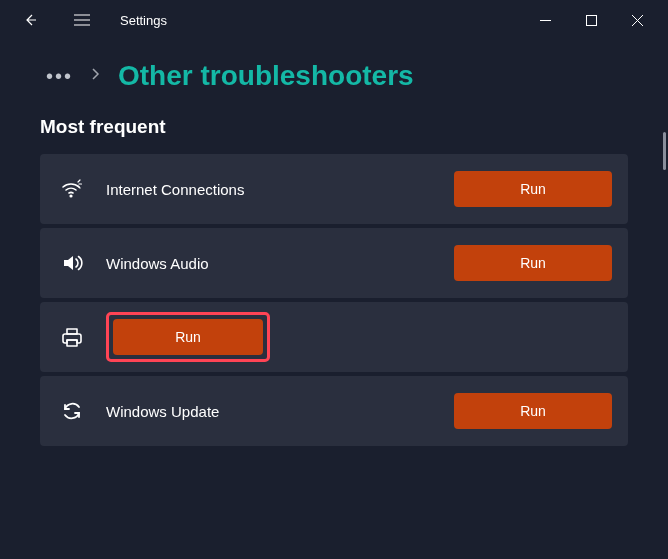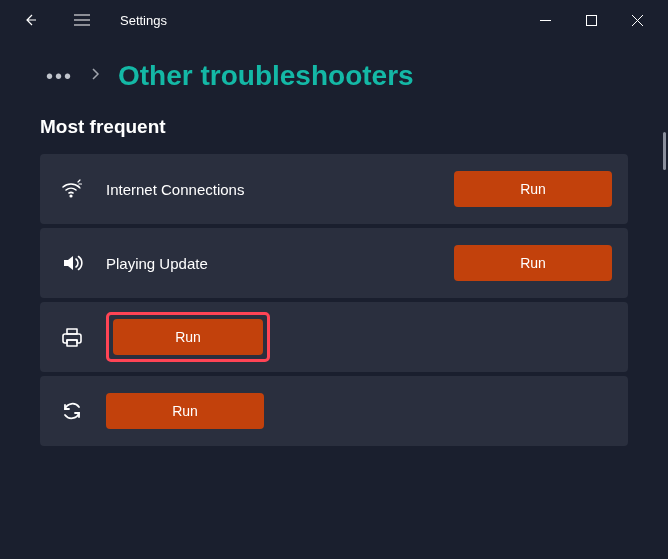--- a/index.html
+++ b/index.html
@@ -198,21 +198,21 @@
   </div>
 
   <div class="card">
     <span class="card-icon">
       <svg width="22" height="22" viewBox="0 0 22 22" fill="none" stroke="#ffffff" stroke-width="1.6" stroke-linecap="round">
           <path d="M3 8 L3 14 L7 14 L12 18 L12 4 L7 8 Z" fill="#ffffff" stroke="none"></path>
           <path d="M15 7 A5 5 0 0 1 15 15"></path>
           <path d="M17.5 4.5 A8 8 0 0 1 17.5 17.5"></path>
         </svg>
     </span>
-    <span class="card-label">Playing Update</span>
+    <span class="card-label">Windows Audio</span>
     <button class="run-btn">Run</button>
   </div>
 
   <div class="card">
     <span class="card-icon">
       <svg width="22" height="22" viewBox="0 0 22 22" fill="none" stroke="#ffffff" stroke-width="1.6" stroke-linejoin="round">
           <rect x="6" y="3" width="10" height="5"></rect>
           <path d="M4 8 H18 A2 2 0 0 1 20 10 V15 A2 2 0 0 1 18 17 H16 V14 H6 V17 H4 A2 2 0 0 1 2 15 V10 A2 2 0 0 1 4 8 Z"></path>
           <rect x="6" y="14" width="10" height="6"></rect>
         </svg>
@@ -224,18 +224,19 @@
 
   <div class="card">
     <span class="card-icon">
       <svg width="22" height="22" viewBox="0 0 22 22" fill="none" stroke="#ffffff" stroke-width="1.8" stroke-linecap="round">
           <path d="M18 7 A8 8 0 0 0 4 9"></path>
           <path d="M4 15 A8 8 0 0 0 18 13"></path>
           <path d="M4 5 L4 9 L8 9"></path>
           <path d="M18 17 L18 13 L14 13"></path>
         </svg>
     </span>
+    <span class="card-label">Windows Update</span>
     <button class="run-btn">Run</button>
   </div>
 
 </div>
 
 <div class="scrollbar-hint"></div>
 
 </body></html>

